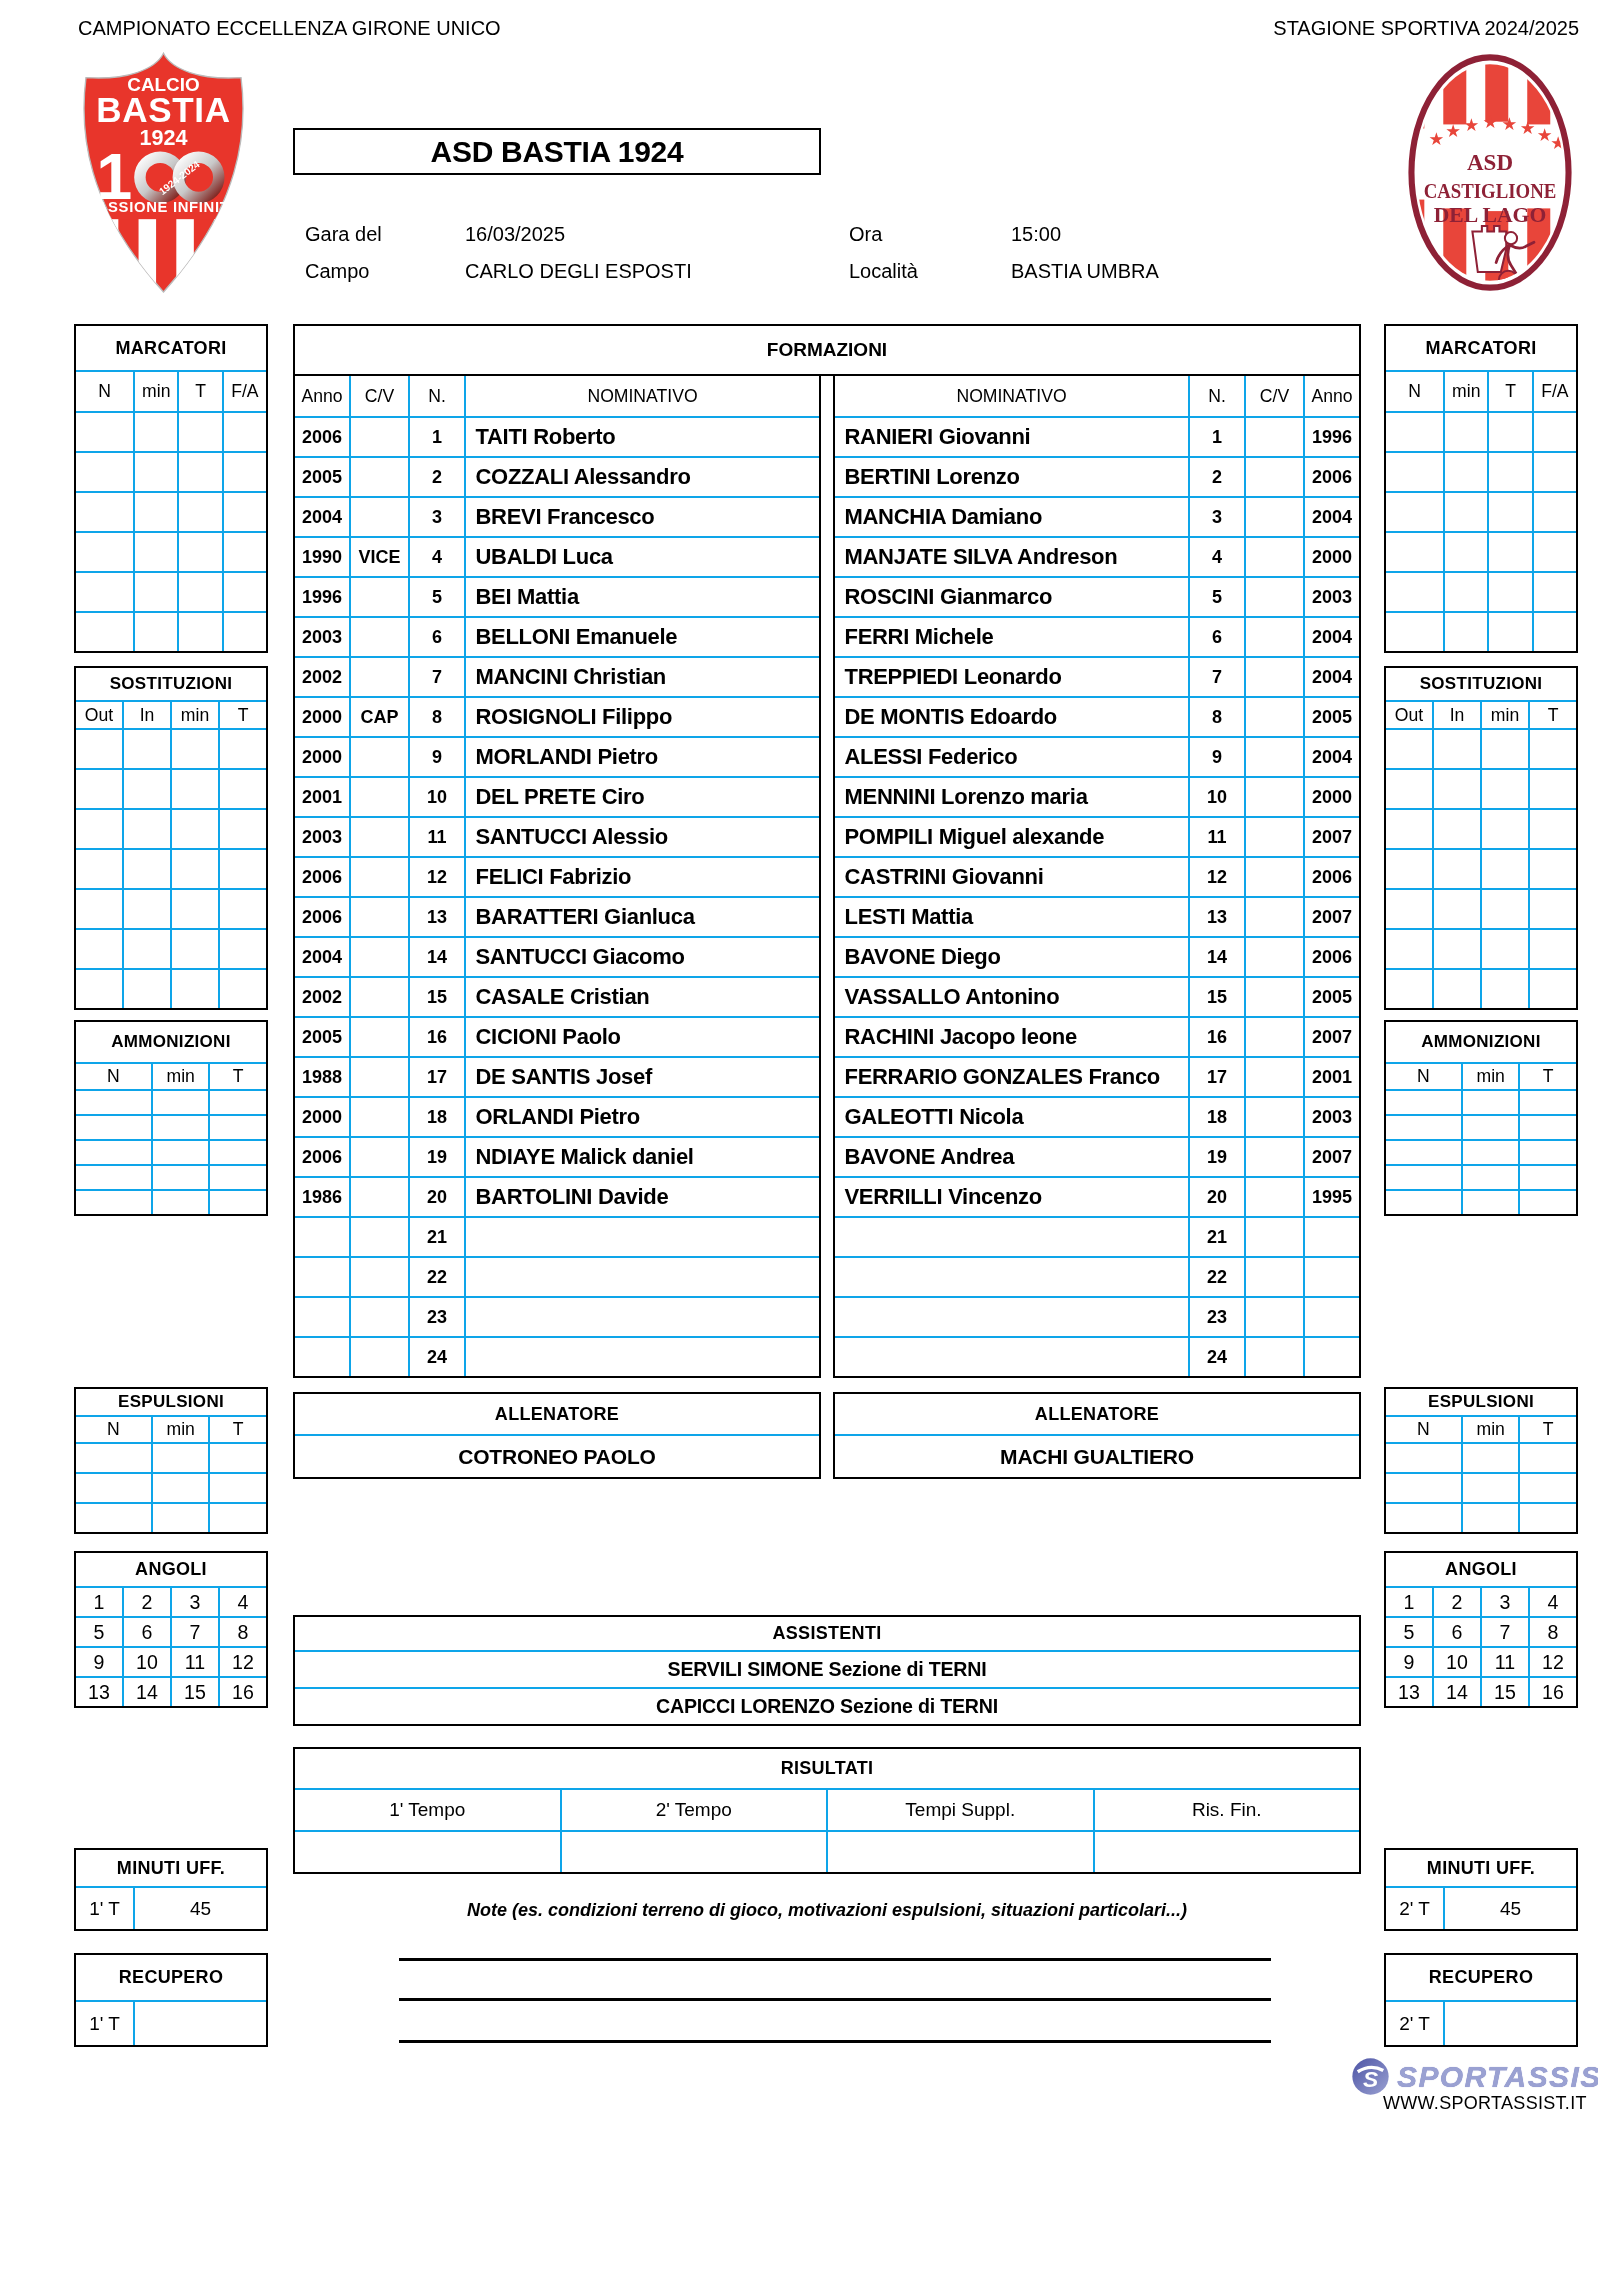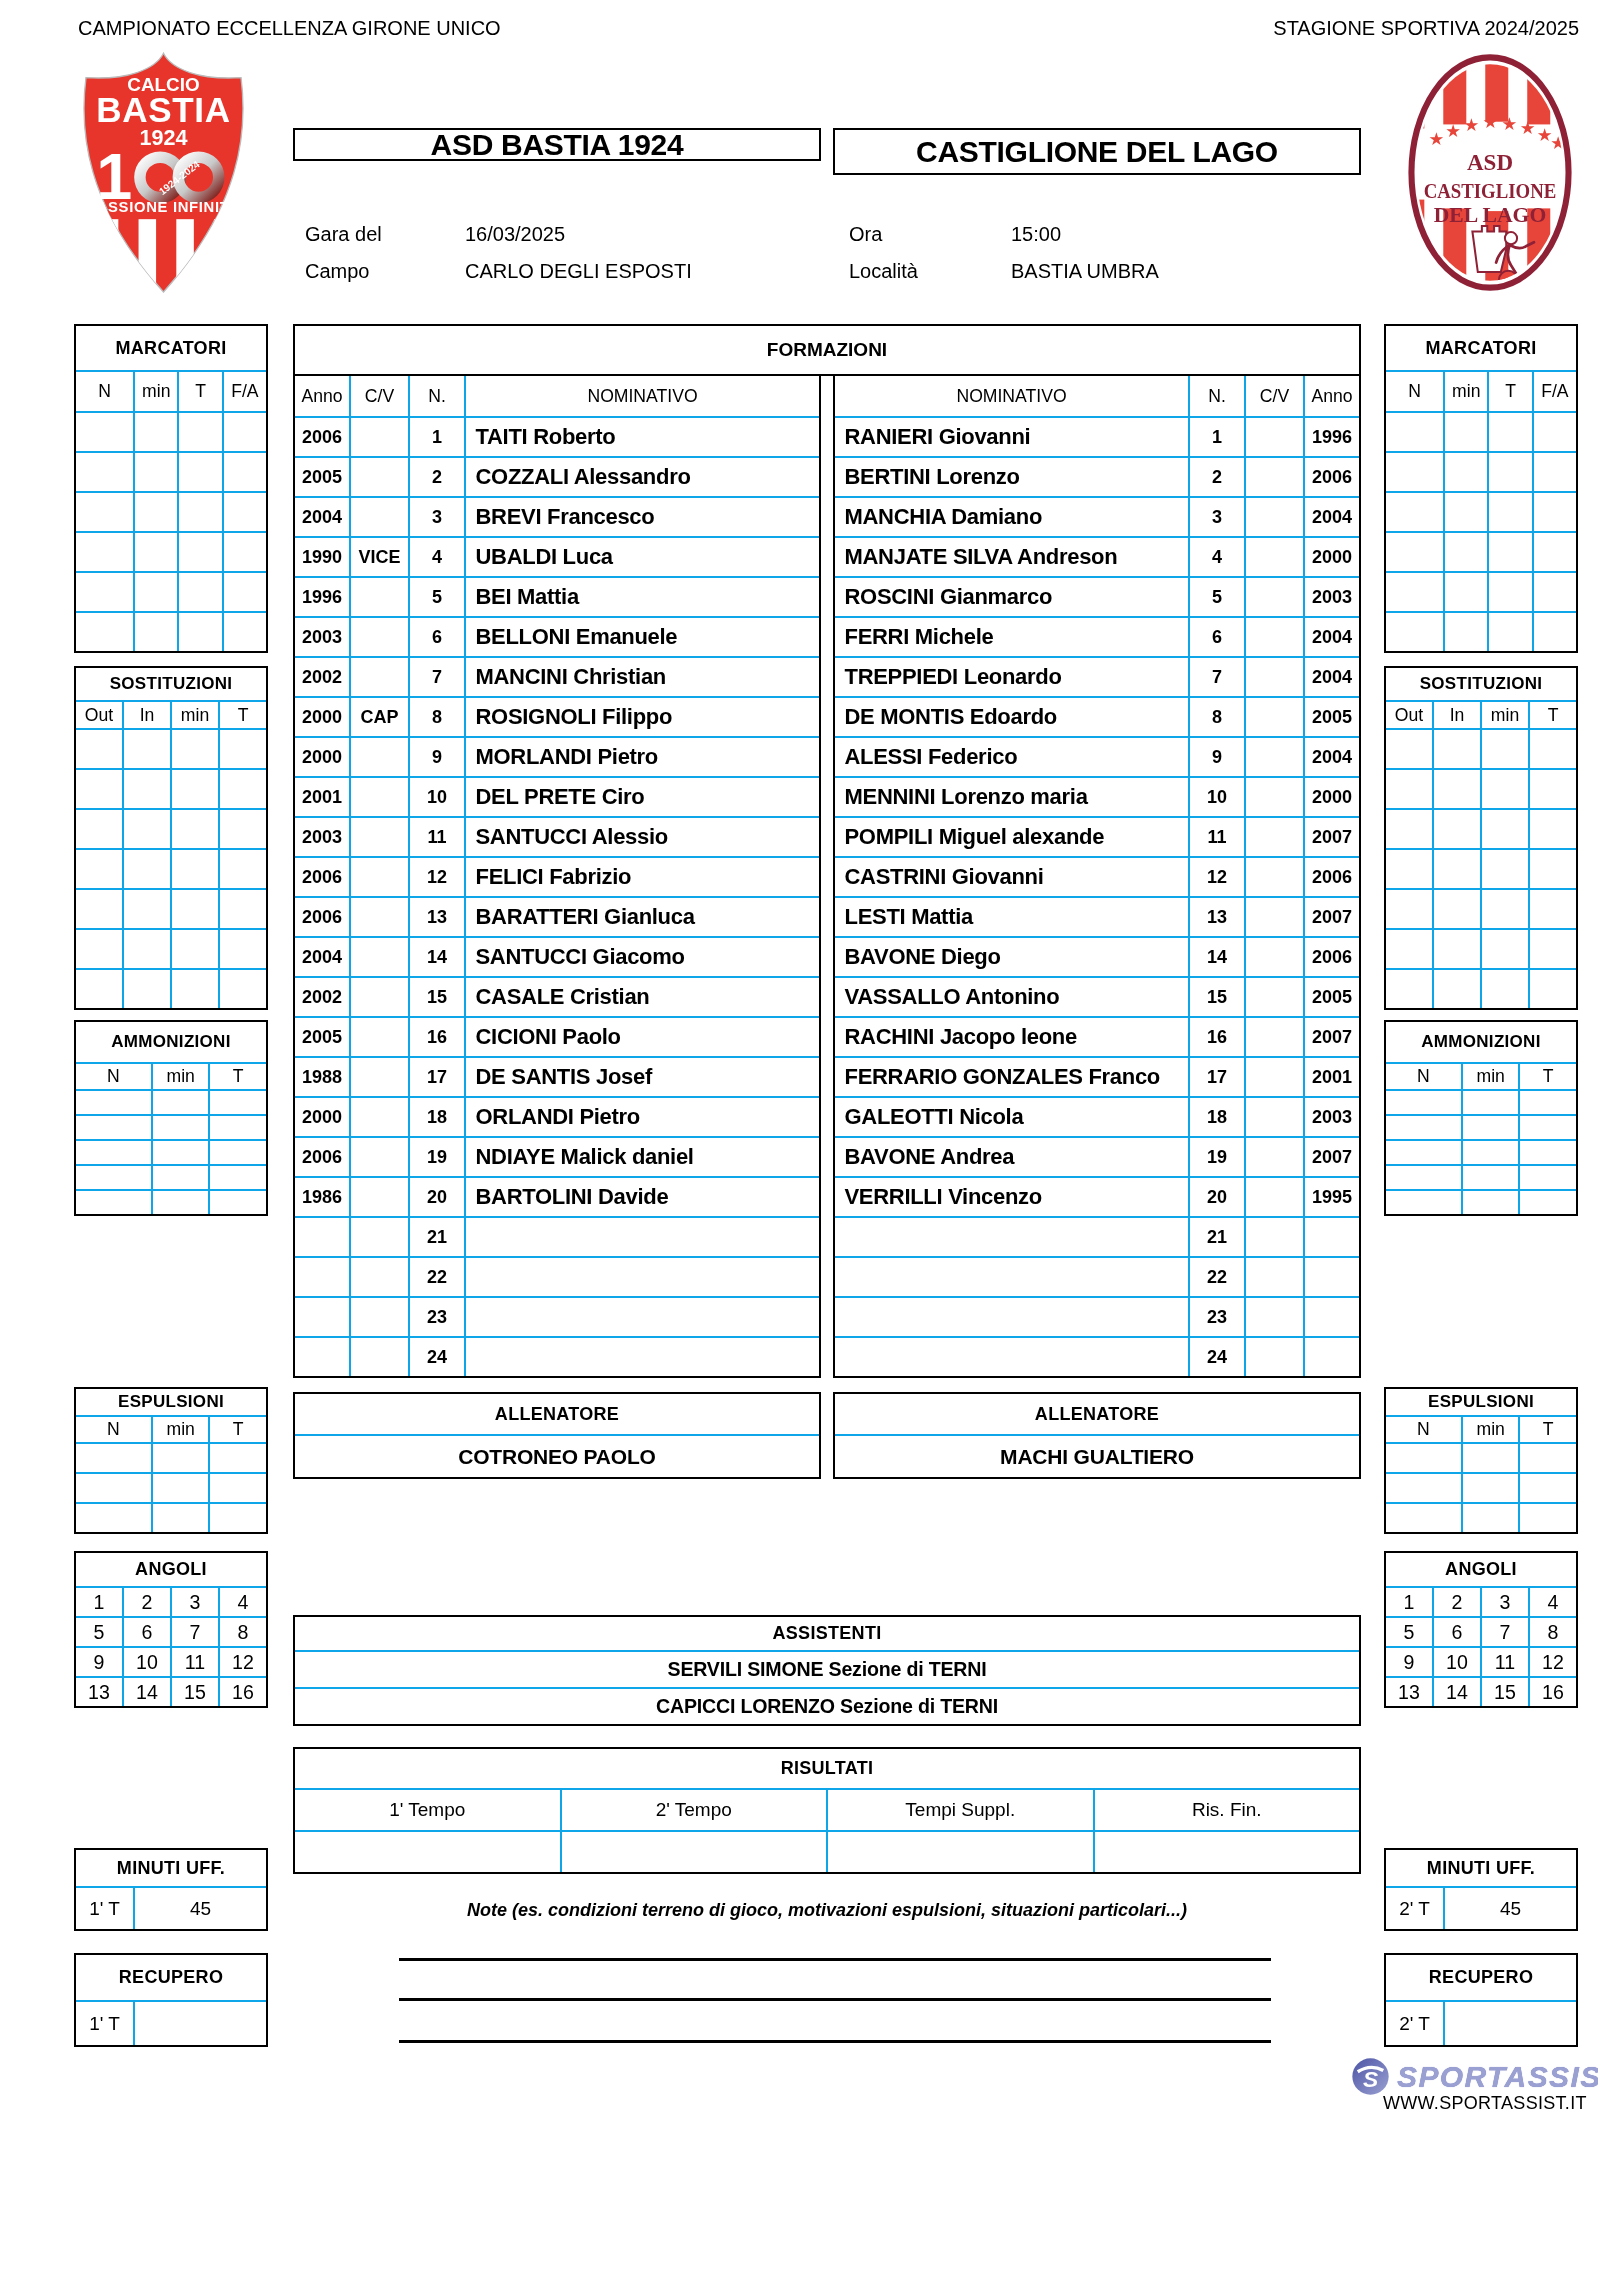--- a/index.html
+++ b/index.html
@@ -114,22 +114,21 @@
         <g>
           <path d="M95,262 h14 v-8 h8 v8 h10 v-8 h8 v8 h10 v26 l-8,34 h-34 z" fill="#ffffff" stroke="#8e2136" stroke-width="3"></path>
           <circle cx="152" cy="272" r="9" fill="#ffffff" stroke="#8e2136" stroke-width="3"></circle>
           <path d="M150,282 q14,8 24,2 l12,-6 M150,282 q-6,18 2,30 l10,16 M150,282 q-16,10 -20,26" fill="none" stroke="#8e2136" stroke-width="4" stroke-linecap="round"></path>
           <circle cx="148" cy="334" r="14" fill="#e8453a" stroke="#8e2136" stroke-width="3"></circle>
         </g>
       </g>
     </svg>
   </div>
 
-  <div class="abs teambox" style="left:293px;top:128px;width:528px;height:33px;">ASD BASTIA 1924</div>
-  <div class="abs teambox" style="left:833px;top:128px;width:528px;height:47px;">CASTIGLIONE DEL LAGO</div>
+  <div class="abs teambox" style="left:293px;top:128px;width:528px;height:47px;">ASD BASTIA 1924</div>
 
   <div class="abs lbl" style="left:305px;top:223px;">Gara del</div>
   <div class="abs lbl" style="left:465px;top:223px;">16/03/2025</div>
   <div class="abs lbl" style="left:305px;top:260px;">Campo</div>
   <div class="abs lbl" style="left:465px;top:260px;">CARLO DEGLI ESPOSTI</div>
   <div class="abs lbl" style="left:849px;top:223px;">Ora</div>
   <div class="abs lbl" style="left:1011px;top:223px;">15:00</div>
   <div class="abs lbl" style="left:849px;top:260px;">Località</div>
   <div class="abs lbl" style="left:1011px;top:260px;">BASTIA UMBRA</div>
 

